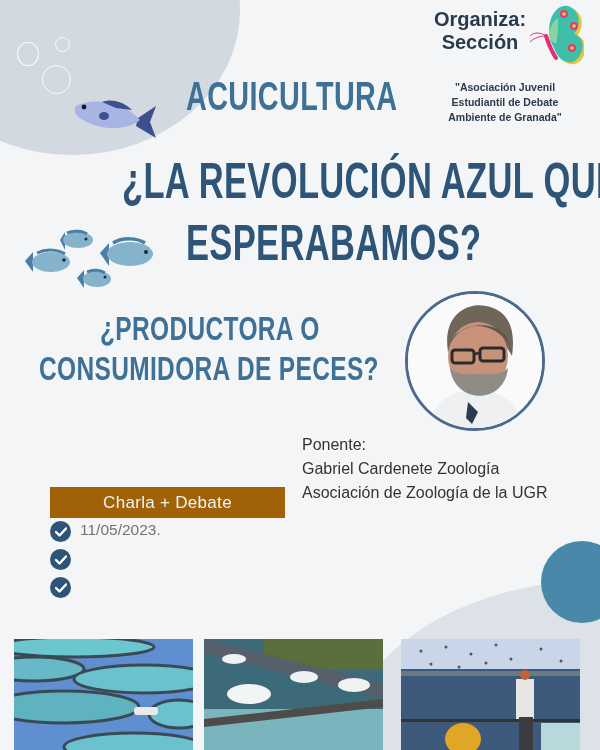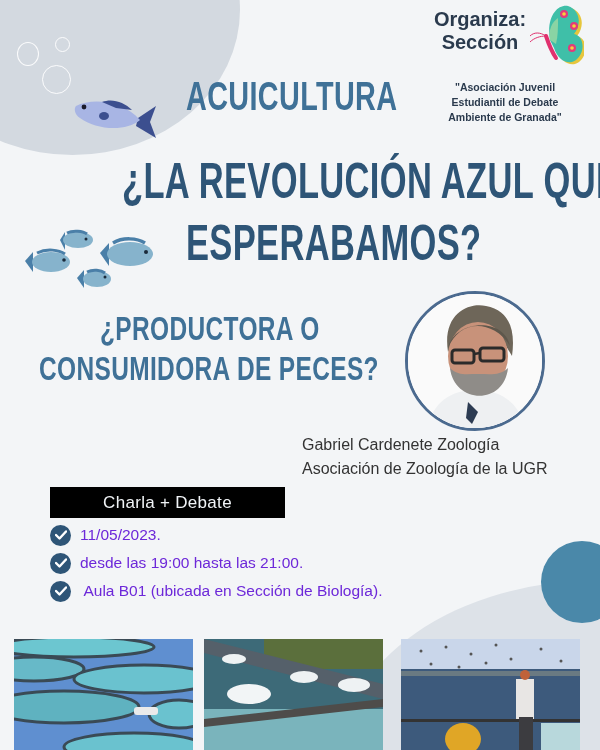--- a/index.html
+++ b/index.html
@@ -75,25 +75,25 @@
     border-radius: 50%; border: 3px solid #4b6a8f; background: #fff;
     overflow: hidden;
   }
 
   .speaker {
     left: 302px; top: 433px; font-size: 16px; line-height: 24px; color: #333;
   }
 
   .badge {
     left: 50px; top: 487px; width: 235px; height: 31px;
-    background: #000000; color: #f1f4f7; text-align: center;
+    background: #a16207; color: #f1f4f7; text-align: center;
     font-size: 17px; line-height: 31px; letter-spacing: 0.3px;
   }
   .items { left: 50px; top: 521px; }
-  .item { display: flex; align-items: center; height: 28px; font-size: 15.5px; color: #6d28d9; }
+  .item { display: flex; height: 28px; font-size: 15.5px; color: #737373; }
   .check {
     width: 21px; height: 21px; border-radius: 50%; background: #2e5577;
     display: inline-flex; align-items: center; justify-content: center; margin-right: 9px;
     flex-shrink: 0;
   }
 
   .pic { top: 639px; height: 111px; overflow: hidden; }
   .pic1 { left: 14px; width: 179px; }
   .pic2 { left: 204px; width: 179px; }
   .pic3 { left: 401px; width: 179px; }
@@ -181,20 +181,21 @@
     <path d="M42 74 C46 110 96 112 100 74 C92 82 82 80 70 80 C58 80 50 82 42 74 Z" fill="#8f8c88"></path>
     <path d="M40 54 C46 26 96 22 102 52 C94 38 80 32 70 32 C56 32 46 40 40 54 Z" fill="#5e574c"></path>
     <rect x="44" y="56" width="22" height="13" rx="3" fill="none" stroke="#2a2a2a" stroke-width="3"></rect>
     <rect x="72" y="54" width="24" height="13" rx="3" fill="none" stroke="#2a2a2a" stroke-width="3"></rect>
     <line x1="66" y1="60" x2="72" y2="59" stroke="#2a2a2a" stroke-width="2.5"></line>
     <path d="M60 108 L58 124 L64 130 L70 118 Z" fill="#2c3b52"></path>
   </svg>
 </div>
 
 <div class="abs speaker">
+  <div>Ponente:</div>
   <div>Gabriel Cardenete Zoología</div>
   <div>Asociación de Zoología de la UGR</div>
 </div>
 
 <div class="abs badge">Charla + Debate</div>
 
 <div class="abs items">
   <div class="item">
     <span class="check">
       <svg width="12" height="10" viewBox="0 0 12 10">
@@ -202,29 +203,27 @@
         </svg>
     </span>
     <span>11/05/2023.</span>
   </div>
   <div class="item">
     <span class="check">
       <svg width="12" height="10" viewBox="0 0 12 10">
           <path d="M1 5 L4.5 8.5 L11 1.5" stroke="#fff" stroke-width="2.4" fill="none" stroke-linecap="round" stroke-linejoin="round"></path>
         </svg>
     </span>
-    <span>desde las 19:00 hasta las 21:00.</span>
   </div>
   <div class="item">
     <span class="check">
       <svg width="12" height="10" viewBox="0 0 12 10">
           <path d="M1 5 L4.5 8.5 L11 1.5" stroke="#fff" stroke-width="2.4" fill="none" stroke-linecap="round" stroke-linejoin="round"></path>
         </svg>
     </span>
-    <span style="white-space:pre"> Aula B01 (ubicada en Sección de Biología).</span>
   </div>
 </div>
 
 <div class="abs pic pic1">
   <svg width="179" height="111" viewBox="0 0 179 111">
     <rect width="179" height="111" fill="#5f8fd0"></rect>
     <ellipse cx="60" cy="8" rx="80" ry="10" fill="#6cc6d0" stroke="#3a4a55" stroke-width="3"></ellipse>
     <ellipse cx="20" cy="30" rx="50" ry="12" fill="#67b9c8" stroke="#3a4a55" stroke-width="3"></ellipse>
     <ellipse cx="130" cy="40" rx="70" ry="14" fill="#6ac2cf" stroke="#3a4a55" stroke-width="3"></ellipse>
     <ellipse cx="50" cy="68" rx="75" ry="16" fill="#5fb2c0" stroke="#3a4a55" stroke-width="3"></ellipse>

